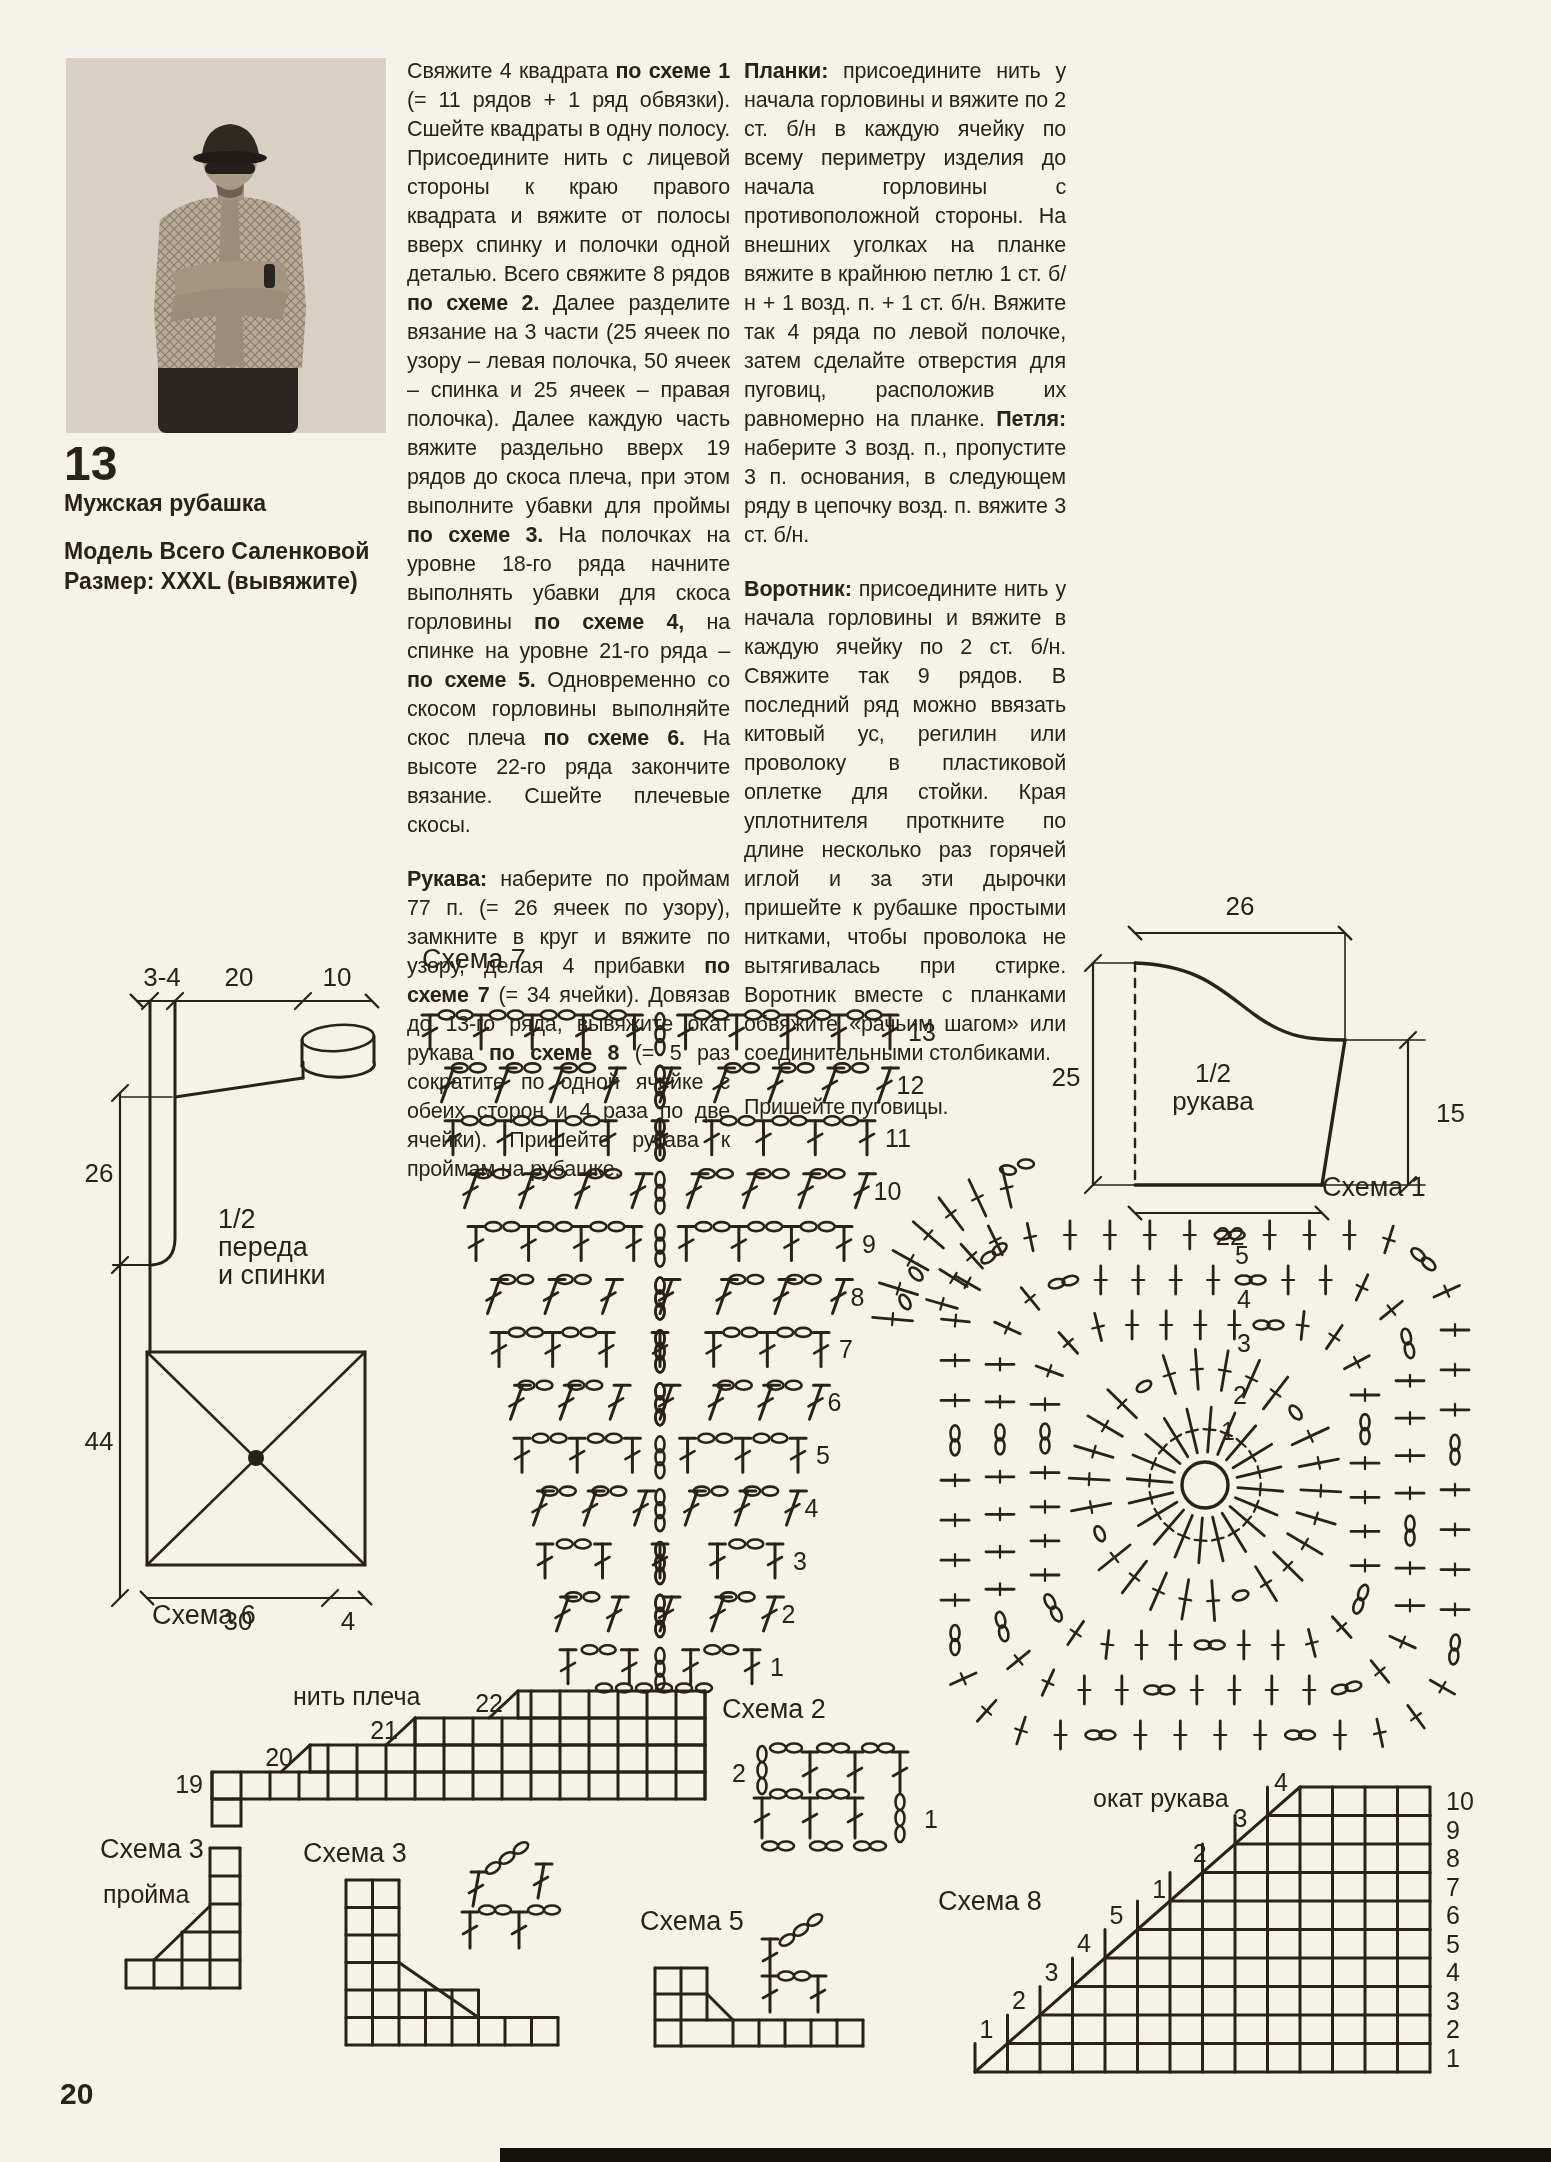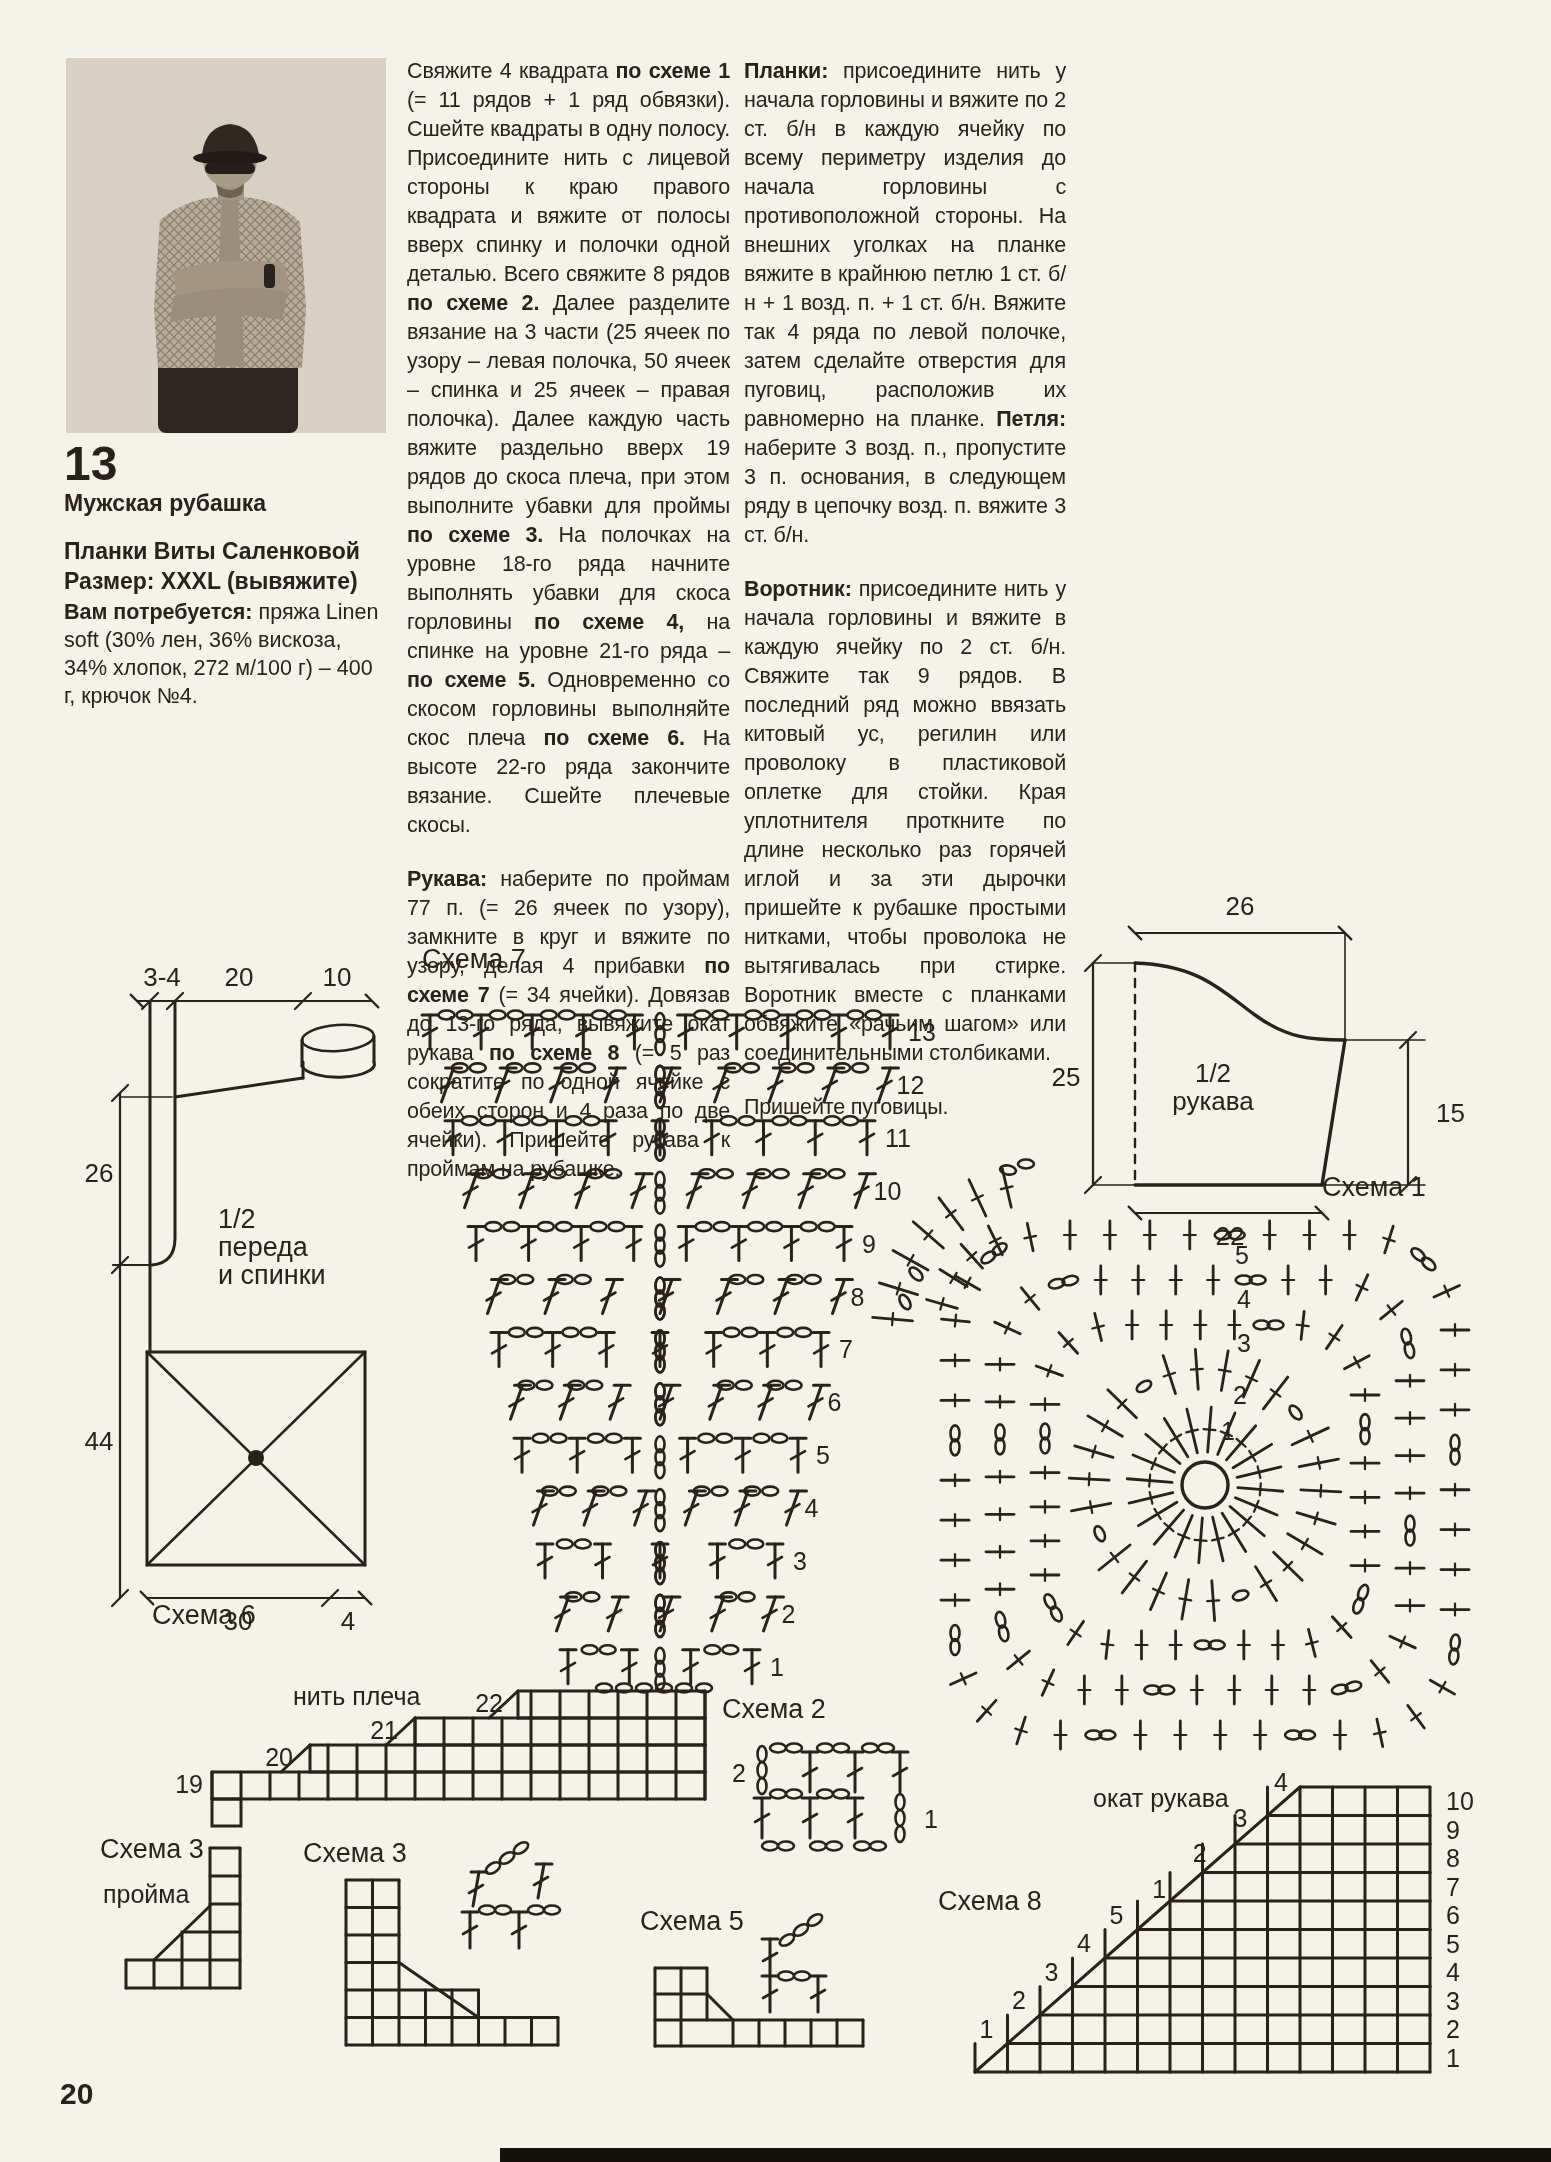--- a/index.html
+++ b/index.html
@@ -41,23 +41,22 @@
     <rect x="152" y="124" width="26" height="18" fill="#a2957f"></rect>
     <circle cx="164" cy="103" r="27" fill="#a79a87"></circle>
     <path d="M150,126 Q164,138 178,126 L176,136 Q164,144 152,136 Z" fill="#6e6253"></path>
     <path d="M136,96 Q140,68 164,66 Q188,68 193,96 L195,101 L133,101 Z" fill="#2f2922"></path>
     <ellipse cx="164" cy="100" rx="37" ry="7" fill="#201b16"></ellipse>
     <rect x="139" y="105" width="50" height="11" rx="5" fill="#241f1a"></rect>
   </svg>
 
   <div class="artnum" style="left:64px;top:436px">13</div>
   <div class="arttitle" style="left:64px;top:490px">Мужская рубашка</div>
-  <div class="meta" style="left:64px;top:538px">Планки Виты Саленковой</div>
+  <div class="meta" style="left:64px;top:538px">Модель Всего Саленковой</div>
   <div class="meta" style="left:64px;top:568px">Размер: XXXL (вывяжите)</div>
-  <div class="mats" style="left:64px;top:598px;width:324px"><span class="b">Вам потребуется:</span><span> пряжа Linen soft (30% лен, 36% вискоза, 34% хлопок, 272 м/100 г) – 400 г, крючок №4.</span></div>
 
   <div class="col" style="left:407px;top:57px;width:323px">
     <p class="para"><span>Свяжите 4 квадрата </span><span class="b">по схеме 1</span><span> (= 11 рядов + 1 ряд обвязки). Сшейте квадраты в одну полосу. Присоедините нить с лицевой стороны к краю правого квадрата и вяжите от полосы вверх спинку и полочки одной деталью. Всего свяжите 8 рядов </span><span class="b">по схеме 2.</span><span> Далее разделите вязание на 3 части (25 ячеек по узору – левая полочка, 50 ячеек – спинка и 25 ячеек – правая полочка). Далее каждую часть вяжите раздельно вверх 19 рядов до скоса плеча, при этом выполните убавки для проймы </span><span class="b">по схеме 3.</span><span> На полочках на уровне 18-го ряда начните выполнять убавки для скоса горловины </span><span class="b">по схеме 4,</span><span> на спинке на уровне 21-го ряда – </span><span class="b">по схеме 5.</span><span> Одновременно со скосом горловины выполняйте скос плеча </span><span class="b">по схеме 6.</span><span> На высоте 22-го ряда закончите вязание. Сшейте плечевые скосы.</span></p>
     <p class="para"><span class="b">Рукава:</span><span> наберите по проймам 77 п. (= 26 ячеек по узору), замкните в круг и вяжите по узору, делая 4 прибавки </span><span class="b">по схеме 7</span><span> (= 34 ячейки). Довязав до 13-го ряда, вывяжите окат рукава </span><span class="b">по схеме 8</span><span> (= 5 раз сократите по одной ячейке с обеих сторон и 4 раза по две ячейки). Пришейте рукава к проймам на рубашке.</span></p>
   </div>
   <div class="col" style="left:744px;top:57px;width:322px">
     <p class="para"><span class="b">Планки:</span><span> присоедините нить у начала горловины и вяжите по 2 ст. б/н в каждую ячейку по всему периметру изделия до начала горловины с противоположной стороны. На внешних уголках на планке вяжите в крайнюю петлю 1 ст. б/н + 1 возд. п. + 1 ст. б/н. Вяжите так 4 ряда по левой полочке, затем сделайте отверстия для пуговиц, расположив их равномерно на планке. </span><span class="b">Петля:</span><span> наберите 3 возд. п., пропустите 3 п. основания, в следующем ряду в цепочку возд. п. вяжите 3 ст. б/н.</span></p>
     <p class="para"><span class="b">Воротник:</span><span> присоедините нить у начала горловины и вяжите в каждую ячейку по 2 ст. б/н. Свяжите так 9 рядов. В последний ряд можно ввязать китовый ус, регилин или проволоку в пластиковой оплетке для стойки. Края уплотнителя проткните по длине несколько раз горячей иглой и за эти дырочки пришейте к рубашке простыми нитками, чтобы проволока не вытягивалась при стирке. Воротник вместе с планками обвяжите «рачьим шагом» или соединительными столбиками.</span></p>
     <p class="para">Пришейте пуговицы.</p>
   </div>

